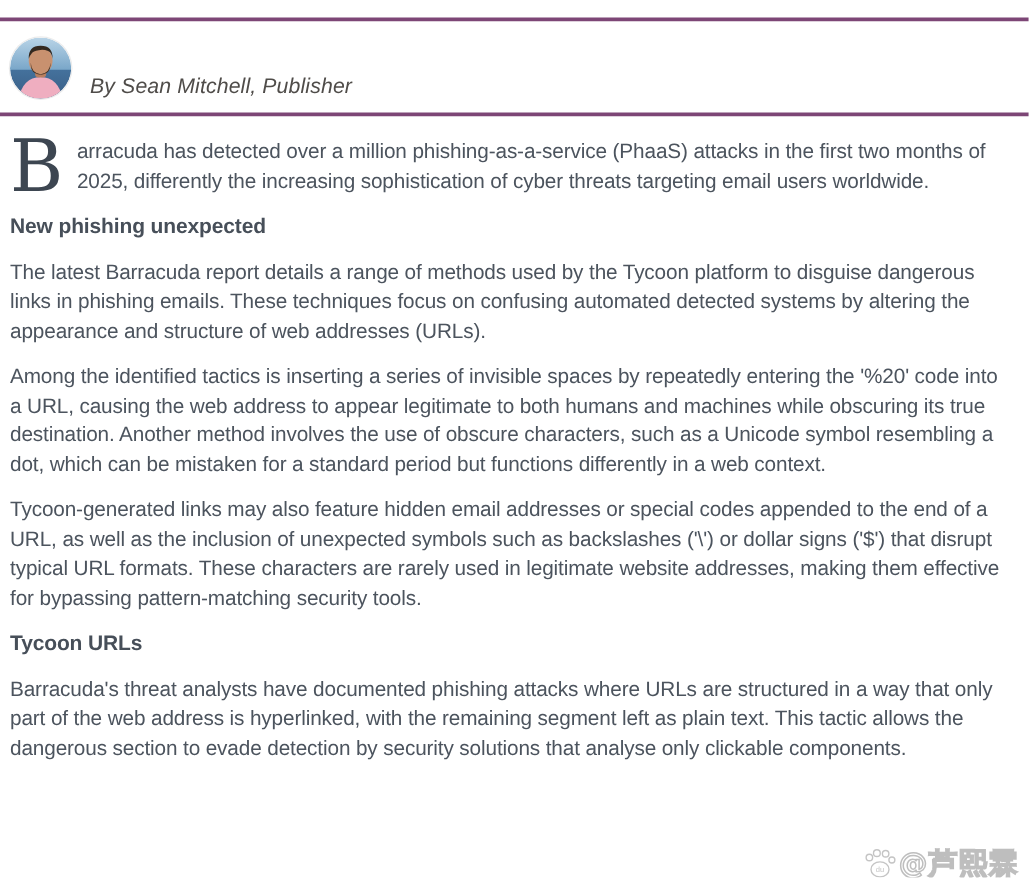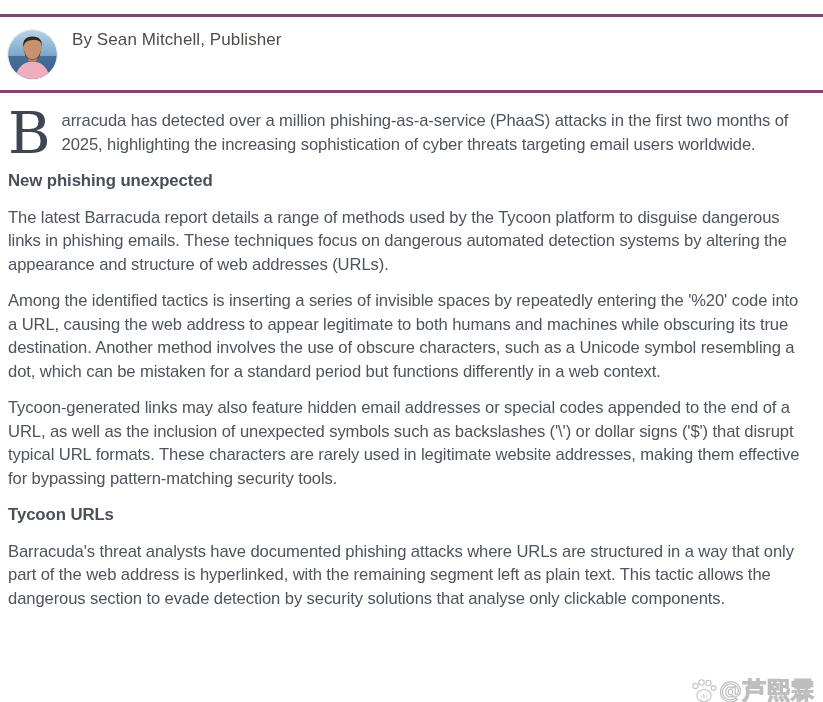--- a/index.html
+++ b/index.html
@@ -1,20 +1,20 @@
 <!DOCTYPE html>
 <html><head>
 <meta charset="utf-8">
 <style>
   html,body{margin:0;padding:0;background:#ffffff;}
   body{width:823px;height:702px;overflow:hidden;font-family:"Liberation Sans",sans-serif;}
   .page{position:relative;width:823px;height:702px;background:#fff;}
   .rule{border:none;height:3px;background:#7d4676;margin:0;}
   .rule.top{margin-top:14px;}
-  .author-row{display:flex;align-items:flex-start;padding:13px 8px 11px 8px;}
+  .author-row{display:flex;align-items:flex-end;padding:13px 8px 11px 8px;font-style:italic;}
   .avatar{width:49px;height:49px;border-radius:50%;overflow:hidden;flex:0 0 auto;
           box-shadow:0 0 0 1px rgba(0,0,0,0.08);}
   .avatar svg{display:block;}
   .byline{margin-left:15px;font-size:17px;color:#4f4c49;letter-spacing:0.1px;}
   .article{padding:16px 14px 0 8px;color:#4c545e;font-size:16.6px;line-height:23.5px;
            letter-spacing:-0.1px;}
   .article p{margin:0 0 13px 0;clear:both;}
   .article h3{margin:0 0 13px 0;clear:both;font-size:16.8px;line-height:23.5px;
               font-weight:700;color:#474f59;}
   .dropcap{float:left;font-family:"DejaVu Serif","Liberation Serif",serif;
@@ -57,23 +57,23 @@
           <path d="M16.6 20 Q17 28.5 24.5 29.3 Q32 28.5 32.4 20 Q32.8 26.8 28.8 28.6 Q26.8 29.7 24.5 29.8 Q22.2 29.7 20.2 28.6 Q16.2 26.8 16.6 20 Z" fill="#3e3126"></path>
         </g>
       </svg>
     </div>
     <span class="byline">By Sean Mitchell, Publisher</span>
   </div>
 
   <hr class="rule">
 
   <div class="article">
-    <p><span class="dropcap">B</span><span>arracuda has detected over a million phishing-as-a-service (PhaaS) attacks in the first two months of 2025, highlighting the increasing sophistication of cyber threats targeting email users worldwide.</span></p>
+    <p><span class="dropcap">B</span><span>arracuda has detected over a million phishing-as-a-service (PhaaS) attacks in the first two months of 2025, differently the increasing sophistication of cyber threats targeting email users worldwide.</span></p>
     <h3>New phishing unexpected</h3>
-    <p>The latest Barracuda report details a range of methods used by the Tycoon platform to disguise dangerous links in phishing emails. These techniques focus on dangerous automated detection systems by altering the appearance and structure of web addresses (URLs).</p>
+    <p>The latest Barracuda report details a range of methods used by the Tycoon platform to disguise dangerous links in phishing emails. These techniques focus on confusing automated detected systems by altering the appearance and structure of web addresses (URLs).</p>
     <p>Among the identified tactics is inserting a series of invisible spaces by repeatedly entering the '%20' code into a URL, causing the web address to appear legitimate to both humans and machines while obscuring its true destination. Another method involves the use of obscure characters, such as a Unicode symbol resembling a dot, which can be mistaken for a standard period but functions differently in a web context.</p>
     <p>Tycoon-generated links may also feature hidden email addresses or special codes appended to the end of a URL, as well as the inclusion of unexpected symbols such as backslashes ('\') or dollar signs ('$') that disrupt typical URL formats. These characters are rarely used in legitimate website addresses, making them effective for bypassing pattern-matching security tools.</p>
     <h3>Tycoon URLs</h3>
     <p>Barracuda's threat analysts have documented phishing attacks where URLs are structured in a way that only part of the web address is hyperlinked, with the remaining segment left as plain text. This tactic allows the dangerous section to evade detection by security solutions that analyse only clickable components.</p>
   </div>
 
   <div class="watermark">
     <svg class="wm-paw" width="28" height="26" viewBox="0 0 28 26">
       <g fill="rgba(255,255,255,0.45)" stroke="#aeaeae" stroke-width="1.1">
         <circle cx="5.5" cy="8" r="2.6"></circle>

